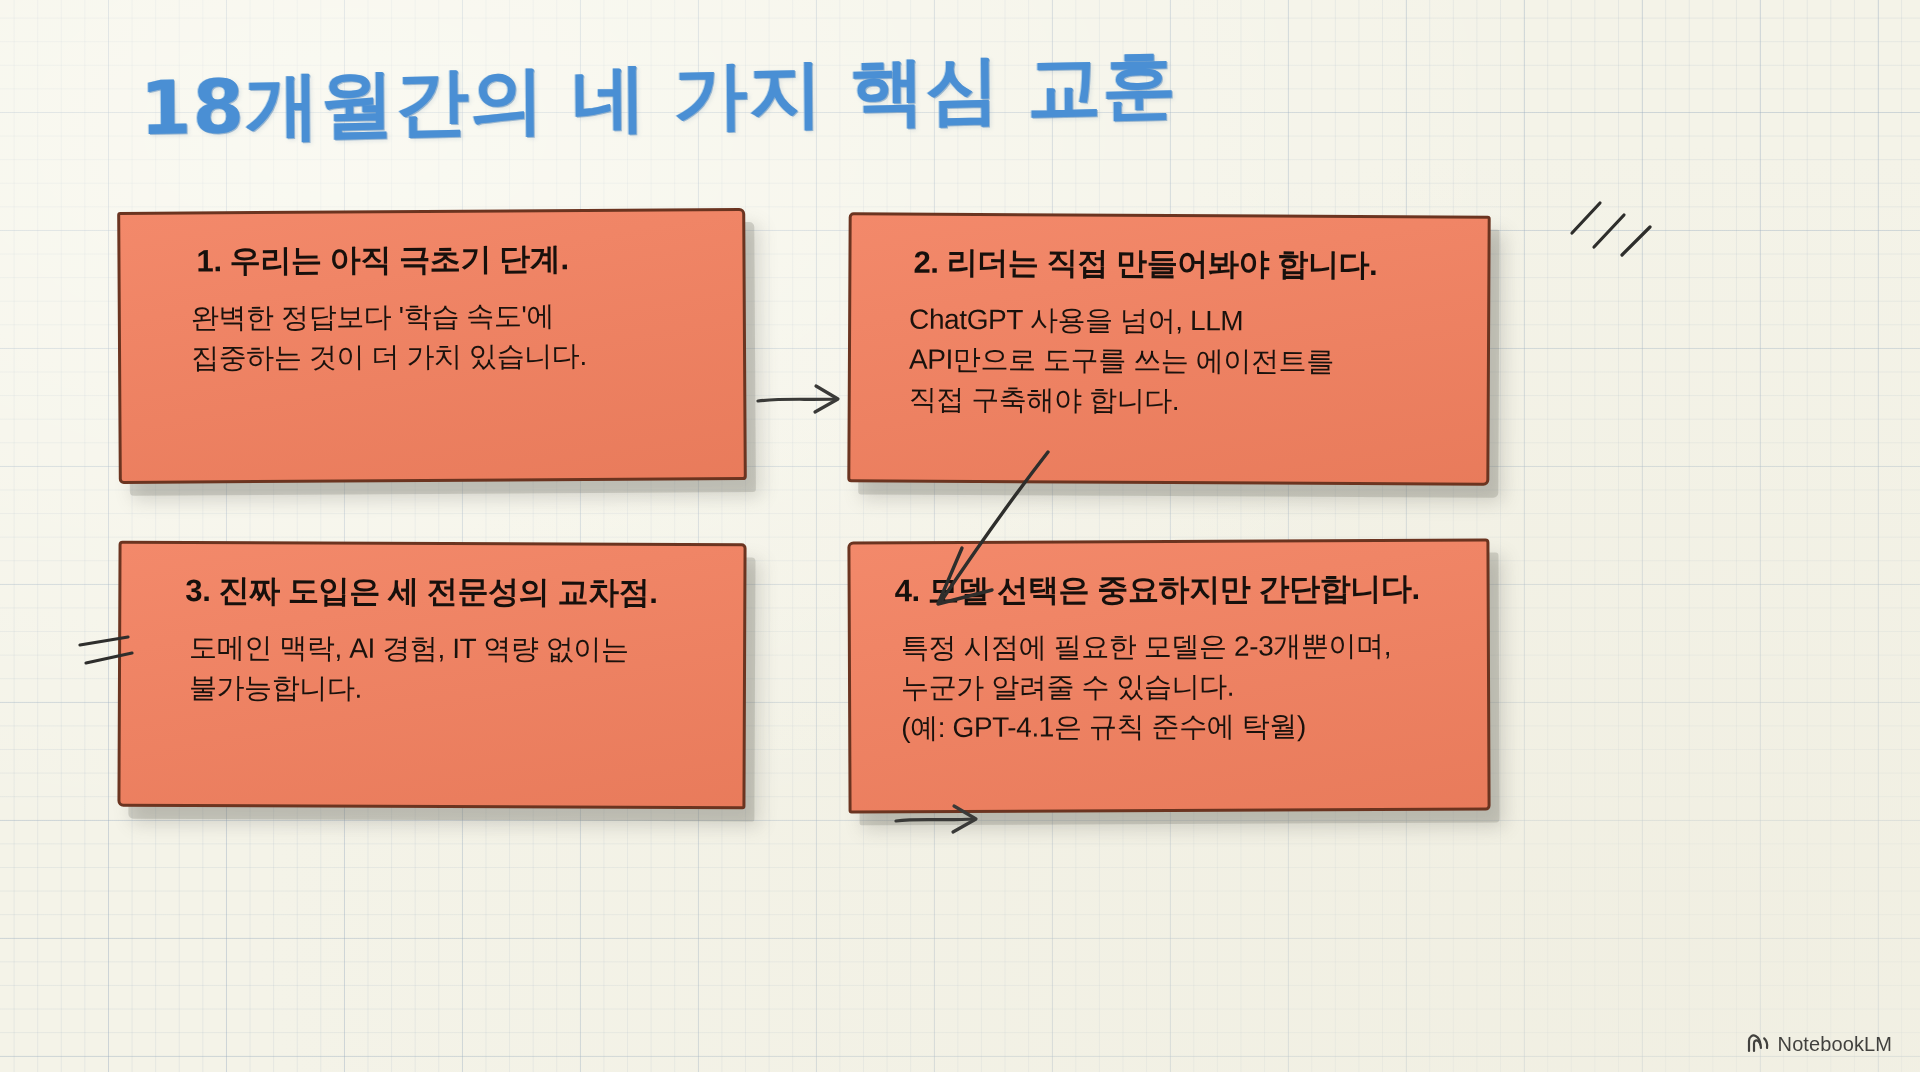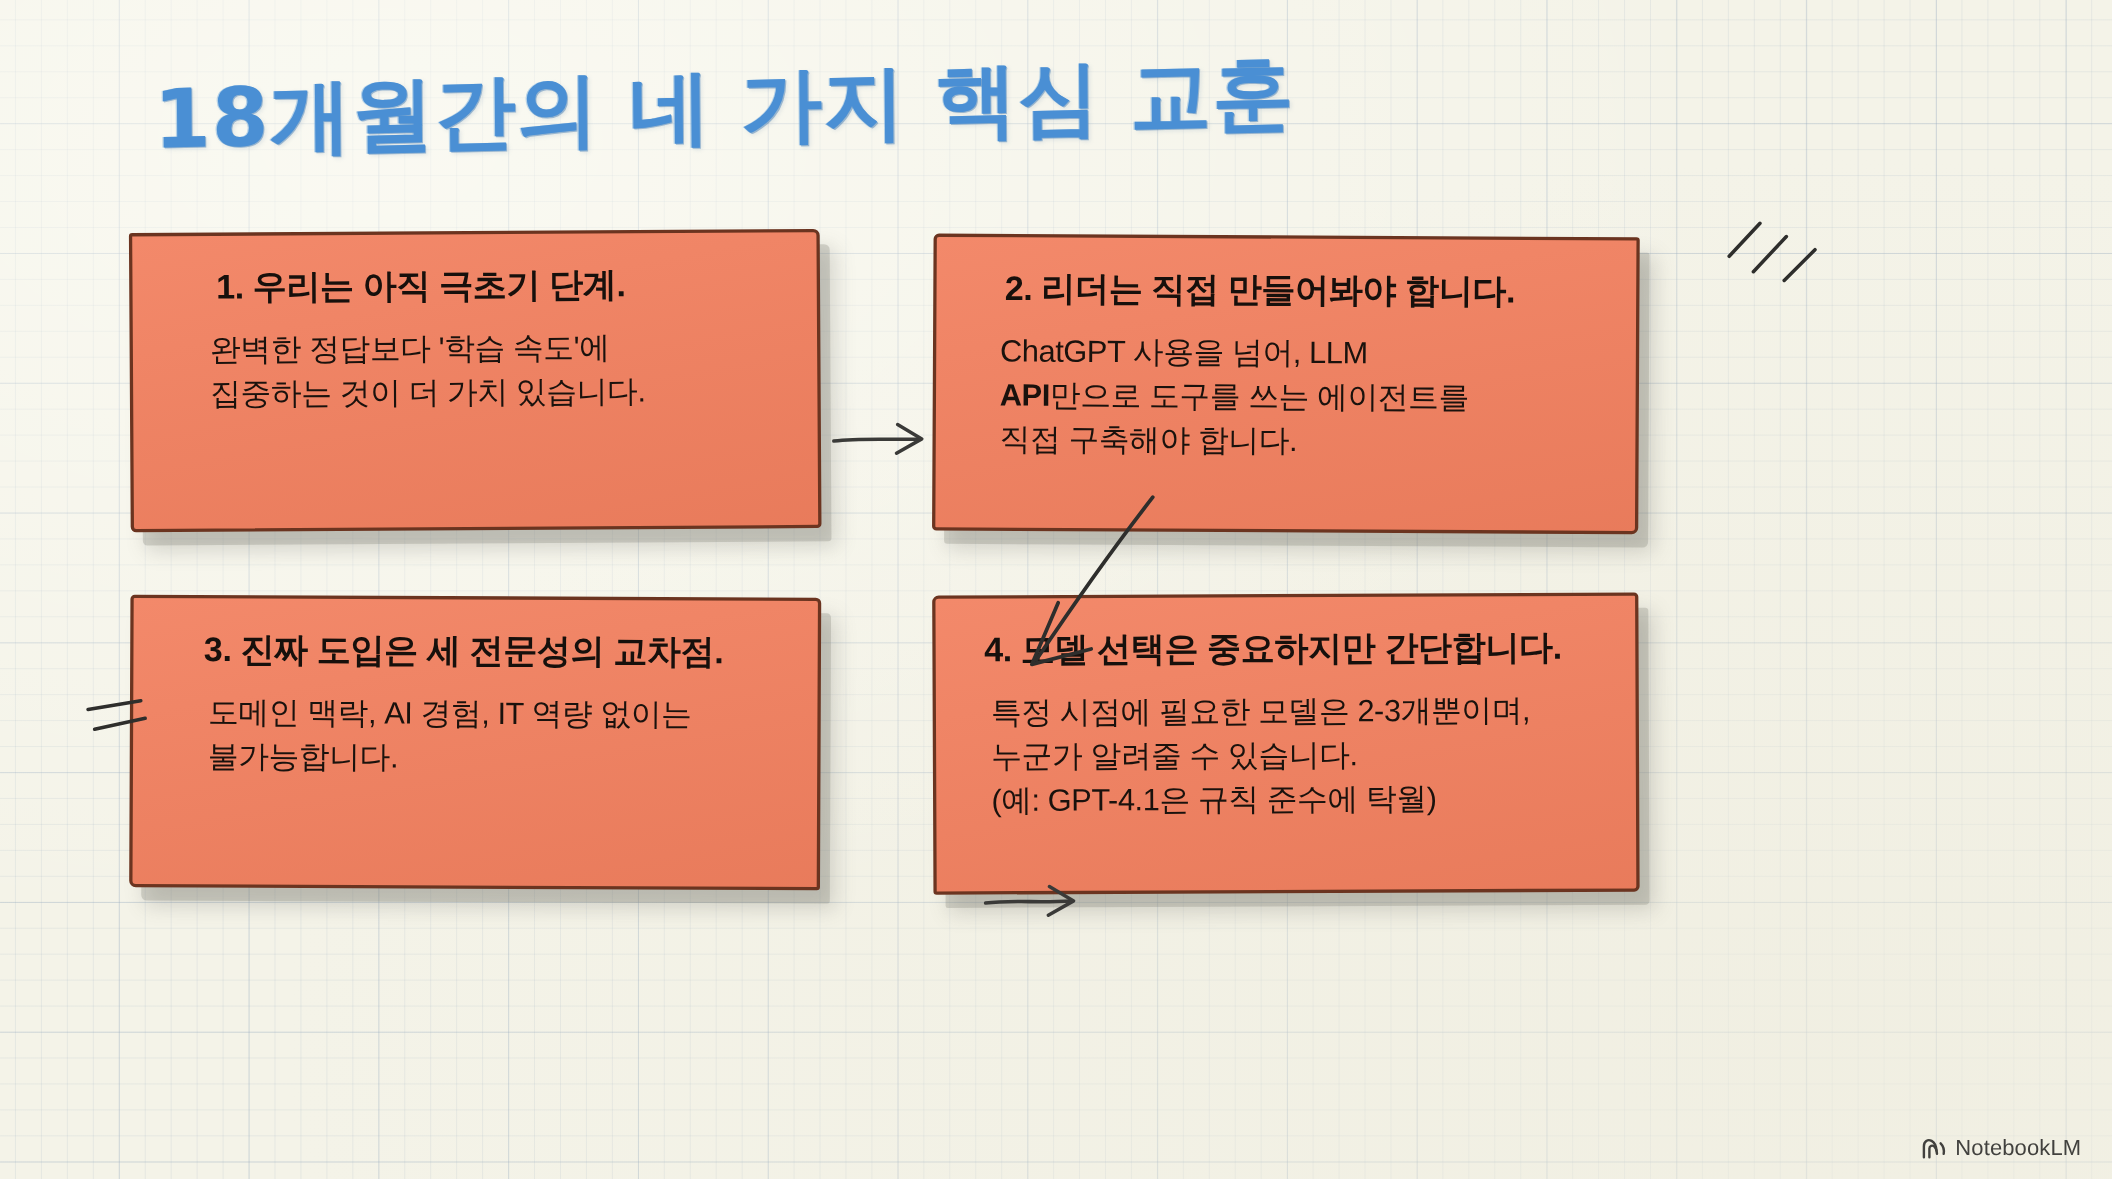--- a/index.html
+++ b/index.html
@@ -88,21 +88,21 @@
     margin-bottom:16px;
     white-space:nowrap;
   }
   .card .body{
     position:relative;z-index:2;
     font-size:28px;
     line-height:1.42;
     color:#1a120d;
     letter-spacing:-.4px;
   }
-  .card .body b{font-weight:700;}
+  .card .body b{font-weight:400;}
   .card.c1 .head{margin-left:42px;}
   .card.c1 .body{margin-left:36px;}
   .card.c2 .head{margin-left:28px;}
   .card.c2 .body{margin-left:24px;}
   .card.c3 .head{margin-left:30px;}
   .card.c3 .body{margin-left:34px;}
   .card.c4 .head{margin-left:10px;}
   .card.c4 .body{margin-left:16px;}
 
   
@@ -110,21 +110,21 @@
   #arrow1{left:752px;top:370px;}
   #arrow2{left:890px;top:790px;}
   #arrow3{left:900px;top:440px;}
   #tick-tr{left:1560px;top:185px;}
   #tick-tl{left:70px;top:615px;}
 
   
   #watermark{
     position:absolute;
     right:28px;bottom:16px;
-    display:flex;align-items:center;gap:8px;
+    display:flex;align-items:flex-start;gap:8px;
     color:#2a2a28;
     font-size:20px;
     letter-spacing:.1px;
     opacity:.88;
   }
 </style>
 </head>
 <body>
 
 <div id="paper"></div>

